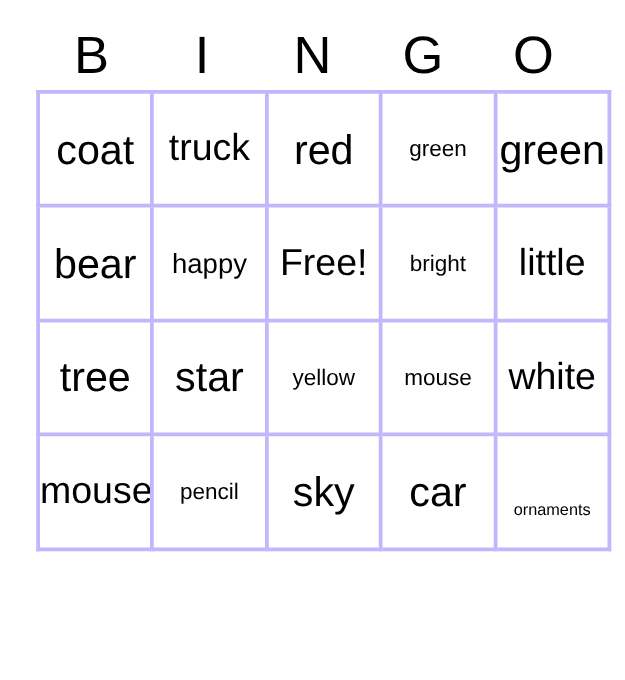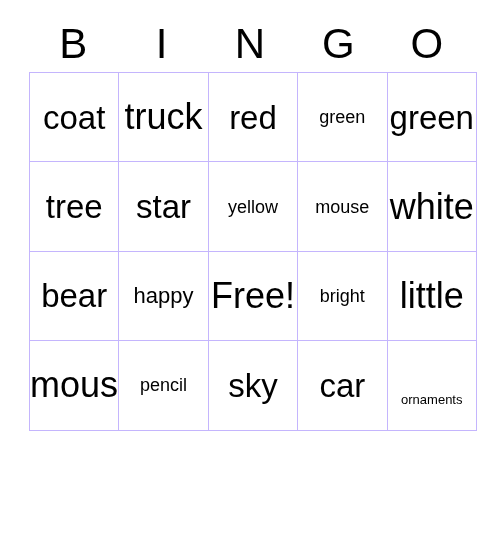--- a/index.html
+++ b/index.html
@@ -40,37 +40,37 @@
 
   
   #bingo-grid {
     width: 442px;
     border-collapse: collapse;
     table-layout: fixed;
   }
   #bingo-grid td {
     width: 88.4px;
     height: 88.4px;
-    border: 1px solid #c4b5fd;
+    border: 3px solid #c4b5fd;
     padding: 0;
     text-align: center;
     vertical-align: middle;
     overflow: hidden;
   }
   .cell-text {
     display: block;
     color: #000000;
     line-height: 1;
     white-space: nowrap;
     font-weight: 400;
   }
 
   
   .sz-xl   { font-size: 33px; }
-  .sz-lg   { font-size: 36px; }
+  .sz-lg   { font-size: 30px; }
   .sz-md   { font-size: 18px; }
   .sz-sm   { font-size: 22px; }
   .sz-xs   { font-size: 17px; }
   .sz-xxs  { font-size: 13px; margin-top: 28px; }
 </style>
 </head>
 <body>
 
 <div id="bingo-card">
 
@@ -96,50 +96,50 @@
           </td>
         <td>
             <span class="cell-text sz-md">green</span>
           </td>
         <td>
             <span class="cell-text sz-xl">green</span>
           </td>
       </tr>
       <tr>
         <td>
+            <span class="cell-text sz-xl">bear</span>
+          </td>
+        <td>
+            <span class="cell-text sz-sm">happy</span>
+          </td>
+        <td>
+            <span class="cell-text sz-lg">Free!</span>
+          </td>
+        <td>
+            <span class="cell-text sz-md">bright</span>
+          </td>
+        <td>
+            <span class="cell-text sz-lg">little</span>
+          </td>
+      </tr>
+      <tr>
+        <td>
             <span class="cell-text sz-xl">tree</span>
           </td>
         <td>
             <span class="cell-text sz-xl">star</span>
           </td>
         <td>
             <span class="cell-text sz-md">yellow</span>
           </td>
         <td>
             <span class="cell-text sz-md">mouse</span>
           </td>
         <td>
             <span class="cell-text sz-lg">white</span>
-          </td>
-      </tr>
-      <tr>
-        <td>
-            <span class="cell-text sz-xl">bear</span>
-          </td>
-        <td>
-            <span class="cell-text sz-sm">happy</span>
-          </td>
-        <td>
-            <span class="cell-text sz-lg">Free!</span>
-          </td>
-        <td>
-            <span class="cell-text sz-md">bright</span>
-          </td>
-        <td>
-            <span class="cell-text sz-lg">little</span>
           </td>
       </tr>
       <tr>
         <td>
             <span class="cell-text sz-lg">mouse</span>
           </td>
         <td>
             <span class="cell-text sz-md">pencil</span>
           </td>
         <td>

